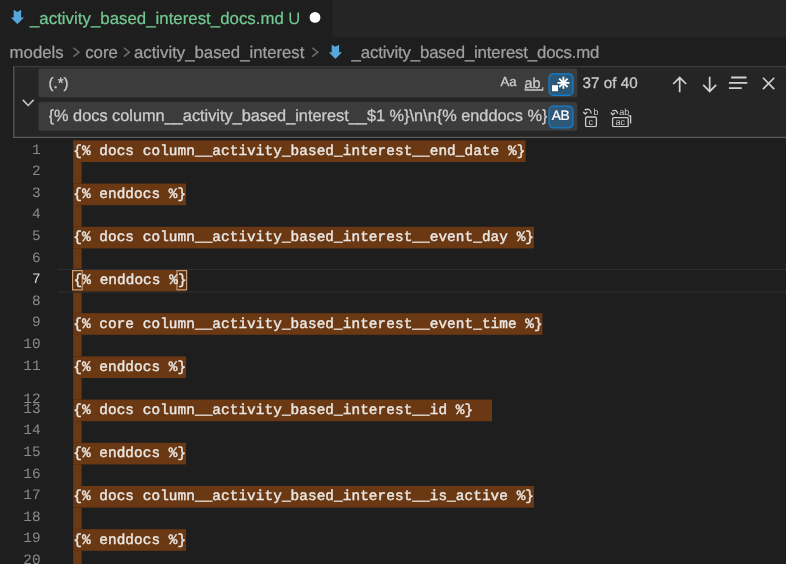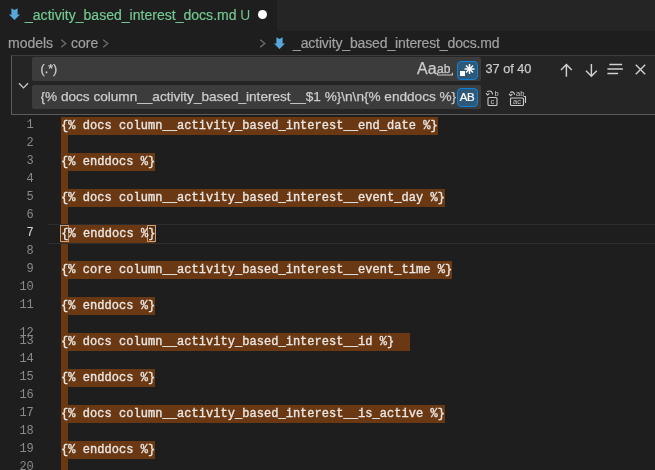--- a/index.html
+++ b/index.html
@@ -43,20 +43,21 @@
   <div class="abs" id="tabdot"></div>
 
   <div class="abs bc" style="left:8px;">models</div>
   <svg class="abs bcsep2" style="left:60px;top:39px" width="7" height="9" viewBox="0 0 7 9">
       <path d="M1.2 0.8 L5.8 4.5 L1.2 8.2" stroke="#6d6d6d" stroke-width="1.3" fill="none"></path>
     </svg>
   <div class="abs bc" style="left:71px;">core</div>
   <svg class="abs bcsep2" style="left:102px;top:39px" width="7" height="9" viewBox="0 0 7 9">
       <path d="M1.2 0.8 L5.8 4.5 L1.2 8.2" stroke="#6d6d6d" stroke-width="1.3" fill="none"></path>
     </svg>
+  <div class="abs bc" style="left:111.7px;">activity_based_interest</div>
   <svg class="abs bcsep2" style="left:259.3px;top:39px" width="7" height="9" viewBox="0 0 7 9">
       <path d="M1.2 0.8 L5.8 4.5 L1.2 8.2" stroke="#6d6d6d" stroke-width="1.3" fill="none"></path>
     </svg>
   <svg class="abs" style="left:274px;top:36.5px" width="11" height="12.6" viewBox="0 0 11 12.6">
     <path d="M2.4 0.2 L5.5 1.9 L8.6 0.2 L8.6 6.6 L11 6.6 L5.5 12.1 L0 6.6 L2.4 6.6 Z" fill="#56a7db"></path>
   </svg>
   <div class="abs bc" style="left:293px;letter-spacing:-0.14px;">_activity_based_interest_docs.md</div>
 
   <div id="rows">
       <div class="abs num" style="top:117px;">1</div>
@@ -109,21 +110,21 @@
   <div class="abs row" style="left:61.3px;top:225px;background:none">{% enddocs %}</div>
 
   <div class="abs" id="fw"></div>
   <svg class="abs" style="left:18px;top:82px" width="11" height="8" viewBox="0 0 11 8">
     <path d="M1 1.2 L5.5 5.9 L10 1.2" stroke="#c8c8c8" stroke-width="1.3" fill="none"></path>
   </svg>
 
   <div class="abs input" style="left:32px;top:57px;width:449px;height:24px;"></div>
   <div class="abs itext" style="left:40.5px;top:57px;font-size:12.5px;">(.*)</div>
 
-  <div class="abs itext" style="left:417px;top:57px;font-size:16px;text-align:center;">Aa</div>
+  <div class="abs itext" style="left:417px;top:57px;font-size:11px;text-align:center;">Aa</div>
   <div class="abs itext" style="left:437px;top:57px;font-size:12px;">ab</div>
   <svg class="abs" style="left:436.5px;top:72px" width="16" height="4" viewBox="0 0 16 4">
       <path d="M0.6 0.8 L0.6 3 L15.4 3 L15.4 0.8" stroke="#cccccc" stroke-width="1.1" fill="none"></path>
     </svg>
   <div class="abs togglebox" style="left:456.5px;top:60.5px;width:21px;height:19px;"></div>
   <svg class="abs" style="left:459px;top:63px" width="16" height="14" viewBox="0 0 16 14">
     <rect x="1" y="8" width="5" height="5" fill="#ffffff"></rect>
     <g stroke="#ffffff" stroke-width="1.5">
       <line x1="10.5" y1="1" x2="10.5" y2="11"></line>
       <line x1="5.5" y1="6" x2="15.5" y2="6"></line>

